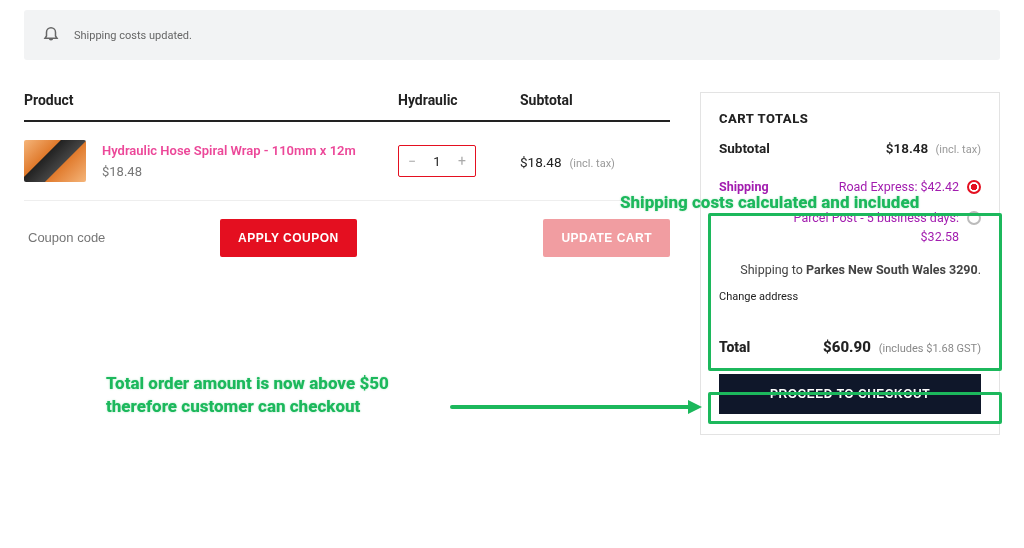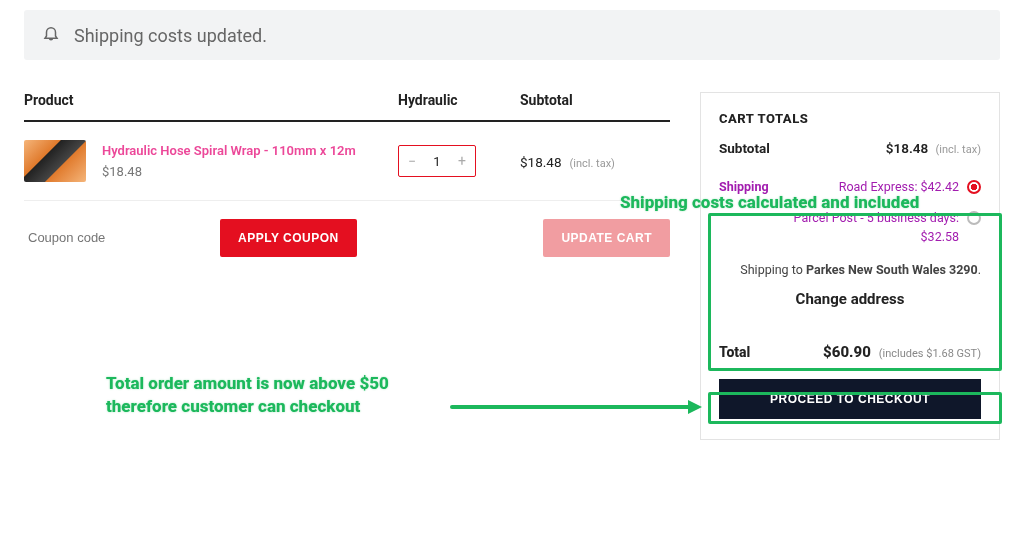--- a/index.html
+++ b/index.html
@@ -1,20 +1,20 @@
 <!DOCTYPE html>
 <html><head>
 <meta charset="utf-8">
 <style>
   * { box-sizing: border-box; margin: 0; padding: 0; }
   body { font-family: -apple-system, BlinkMacSystemFont, "Segoe UI", Roboto, Arial, sans-serif; color:#222; background:#fff; width:1024px; height:548px; overflow:hidden; position:relative; }
   .page { padding:10px 24px 0 24px; }
   .notice { display:flex; align-items:center; gap:14px; background:#f2f3f4; border-radius:3px; padding:14px 18px; color:#555; }
   .notice svg { width:18px; height:18px; stroke:#666; fill:none; stroke-width:2; }
-  .notice-text { font-size:18px; color:#666; }
+  .notice-text { font-size:11px; color:#666; }
   .main { display:flex; gap:30px; margin-top:32px; align-items:flex-start; }
   .left { flex:1; }
   .right { width:300px; border:1px solid #e3e3e3; padding:18px 18px 20px 18px; position:relative; }
   .cart-header { display:flex; font-weight:700; font-size:14px; padding-bottom:12px; border-bottom:2px solid #222; }
   .col-product { flex:1; }
   .col-qty { width:150px; text-align:left; padding-left:28px; }
   .col-sub { width:150px; text-align:left; }
   .row { display:flex; align-items:center; padding:18px 0; border-bottom:1px solid #eee; }
   .thumb { width:62px; height:42px; background:linear-gradient(135deg,#f5b57a 0%,#e07a2c 35%,#222 36%,#444 60%,#e07a2c 61%,#f5b57a 100%); border-radius:2px; }
   .prod-info { flex:1; padding-left:16px; }
@@ -36,21 +36,21 @@
   .rt-sub { font-weight:700; }
   .rt-val { font-weight:600; }
   .rt-small { font-size:11px; color:#999; font-weight:400; margin-left:4px;}
   .ship-block { padding:8px 0 6px 0; }
   .ship-opt { display:flex; justify-content:flex-end; align-items:flex-start; gap:8px; font-size:12.5px; color:#a21caf; text-align:right; margin-top:4px; line-height:1.5; }
   .ship-opt:first-of-type { margin-top:0; }
   .radio { width:14px; height:14px; border:2px solid #bbb; border-radius:50%; flex-shrink:0; margin-top:2px; }
   .radio.checked { border-color:#e40f20; background:radial-gradient(circle,#e40f20 0 45%, #fff 46% 100%); }
   .ship-to { text-align:right; font-size:12.5px; color:#444; margin-top:14px; line-height:1.6; }
   .ship-to b { font-weight:700; }
-  .change-addr { text-align:center; font-size:15px; font-weight:700; color:#222; margin-top:10px; cursor:pointer; }
+  .change-addr { text-align:left; font-size:11px; font-weight:400; color:#222; margin-top:10px; cursor:pointer; }
   .total-line { display:flex; justify-content:space-between; align-items:center; padding:10px 0 12px 0; }
   .total-lbl { font-size:14px; font-weight:800; }
   .total-val { font-size:15px; font-weight:800; }
   .total-note { font-size:11px; color:#888; font-weight:400; margin-left:4px; }
   .checkout-btn { width:100%; background:#0f172a; color:#fff; border:none; padding:13px 0; font-size:12px; font-weight:700; letter-spacing:0.5px; cursor:pointer; margin-top:6px; }
   
   .overlay { position:absolute; pointer-events:none; }
   .anno-text { color:#1cb85c; font-weight:800; font-size:17px; text-shadow:0 0 2px rgba(28,184,92,.4); line-height:1.35; }
   .green-box { border:3px solid #1cb85c; border-radius:2px; }
   .arrow-line { position:absolute; height:4px; background:#1cb85c; border-radius:2px; }

